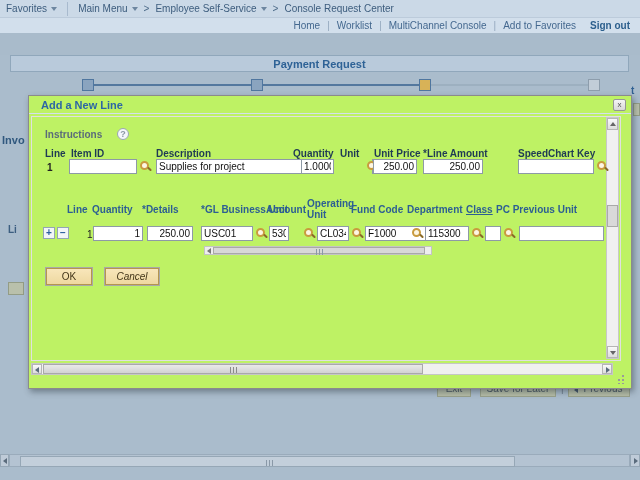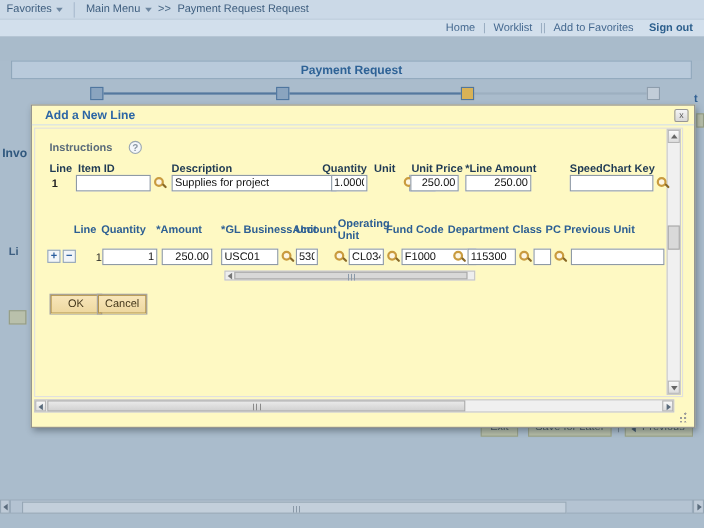--- a/index.html
+++ b/index.html
@@ -44,21 +44,21 @@
   .pg-sb .thumb { position:absolute; left:10px; top:1px; width:495px; height:11px; background:#c3cfdb; border:1px solid #96a7b6; }
   .sb-btn { position:absolute; background:#bfcbd8; border:1px solid #96a7b6; }
   .grip { position:absolute; top:3px; width:8px; height:6px;
     background:repeating-linear-gradient(90deg, #8a99a8 0 1px, transparent 1px 3px); }
   .tri { position:absolute; width:0; height:0; }
   .tri.left  { border-top:3px solid transparent; border-bottom:3px solid transparent; border-right:4px solid #5a6b7c; }
   .tri.right { border-top:3px solid transparent; border-bottom:3px solid transparent; border-left:4px solid #5a6b7c; }
   .tri.up    { border-left:3px solid transparent; border-right:3px solid transparent; border-bottom:4px solid #666; }
   .tri.down  { border-left:3px solid transparent; border-right:3px solid transparent; border-top:4px solid #666; }
   
-  .modal { position:absolute; left:28px; top:95px; width:604px; height:294px; background:#fef9c3; border:1px solid #8b8b8b; box-shadow:2px 3px 6px rgba(40,50,60,.45); }
+  .modal { position:absolute; left:28px; top:95px; width:604px; height:294px; background:#bef264; border:1px solid #8b8b8b; box-shadow:2px 3px 6px rgba(40,50,60,.45); }
   .modal-titlebar { position:absolute; left:0; top:0; width:100%; height:18px; border-bottom:1px solid #d3e0ec; }
   .modal-title { position:absolute; left:12px; top:3px; font-size:11px; font-weight:bold; color:#2c66a5; }
   .modal-close { position:absolute; right:5px; top:3px; width:13px; height:12px; background:linear-gradient(#f5f5f5,#d8d8d8); border:1px solid #969696; border-radius:2px; font-size:8px; line-height:10px; text-align:center; color:#555; cursor:pointer; }
   .modal-inner { position:absolute; left:2px; top:20px; width:590px; height:245px; border:1px solid #e0e0e0; }
   
   .v-sb { position:absolute; right:12px; top:21px; width:13px; height:242px; background:#f0f0f0; border:1px solid #c8c8c8; }
   .v-sb .btn { position:absolute; left:0; width:11px; height:12px; background:linear-gradient(#fafafa,#ddd); border:1px solid #b5b5b5; }
   .v-sb .thumb { position:absolute; left:0; top:87px; width:11px; height:22px; background:#d9d9d9; border:1px solid #a9a9a9; }
   
   .lbl { position:absolute; font-weight:bold; font-size:10px; color:#1f3a54; white-space:nowrap; }
@@ -99,31 +99,36 @@
     <span class="crumb">
       <span>Favorites</span>
       <span class="caret"></span>
     </span>
     <span class="vdiv"></span>
     <span class="crumb">
       <span>Main Menu</span>
       <span class="caret"></span>
     </span>
     <span class="crumb-sep">&gt;</span>
+    <span class="crumb">
+      <span>Employee Self-Service</span>
+      <span class="caret"></span>
+    </span>
     <span class="crumb-sep">&gt;</span>
     <span class="crumb">
-      <span>Payment Request Request</span>
+      <span>Console Request Center</span>
     </span>
   </div>
 
   <div class="bar2">
     <span class="lnk">Home</span>
     <span class="sep">|</span>
     <span class="lnk">Worklist</span>
     <span class="sep">|</span>
+    <span class="lnk">MultiChannel Console</span>
     <span class="sep">|</span>
     <span class="lnk">Add to Favorites</span>
     <span class="signout">Sign out</span>
   </div>
 
 
   <div class="content-band"></div>
 
   <div class="page-titlebar">
     <span class="page-title">Payment Request</span>
@@ -202,27 +207,27 @@
     <input class="fld" style="left: 311px; top: 63px; width: 24px; margin-left: 32px;" readonly="" value="EA">
     <span class="lookup-icon" style="left:337px; top:64px;"></span>
     <input class="fld num" style="left: 344px; top: 63px; width: 44px;" readonly="" value="250.00">
     <input class="fld num" style="left: 394px; top: 63px; width: 60px;" readonly="" value="250.00">
     <input class="fld" style="left: 489px; top: 63px; width: 76px;" readonly="" value="">
     <span class="lookup-icon" style="left:567px; top:64px;"></span>
 
 
     <span class="hdr-lbl" style="left:38px; top:108px;">Line</span>
     <span class="hdr-lbl" style="left:63px; top:108px;">Quantity</span>
-    <span class="hdr-lbl" style="left:113px; top:108px;">*Amount</span>
+    <span class="hdr-lbl" style="left:113px; top:108px;">*Details</span>
     <span class="hdr-lbl" style="left:172px; top:108px;">*GL Business Unit</span>
     <span class="hdr-lbl" style="left:237px; top:108px;">Account</span>
     <span class="hdr-lbl" style="left:278px; top:102px; width:48px; white-space:normal; line-height:11px;">Operating Unit</span>
     <span class="hdr-lbl" style="left:322px; top:108px;text-align:right;">Fund Code</span>
     <span class="hdr-lbl" style="left:378px; top:108px;">Department</span>
-    <span class="hdr-lbl" style="left:437px; top:108px;">Class</span>
+    <span class="hdr-lbl" style="left:437px; top:108px;text-decoration:underline;">Class</span>
     <span class="hdr-lbl" style="left:467px; top:108px;">PC Previous Unit</span>
 
     <div>
       <div class="rowbtn" style="left:14px; top:131px;">+</div>
       <div class="rowbtn" style="left:28px; top:131px;">−</div>
       <span class="val" style="left:58px; top:133px;">1</span>
       <input class="fld num" style="left: 64px; top: 130px; width: 50px;" readonly="" value="1">
       <input class="fld num" style="left: 118px; top: 130px; width: 46px;" readonly="" value="250.00">
       <input class="fld" style="left: 172px; top: 130px; width: 52px;" readonly="" value="USC01">
       <span class="lookup-icon" style="left:226px; top:131px;"></span>
@@ -240,21 +245,21 @@
     </div>
 
     <div class="g-sb" style="left:175px; top:150px; width:228px;">
       <span class="tri left" style="left:2px; top:1px; border-right-color:#777;"></span>
       <div class="thumb" style="left:8px; width:212px;">
           <span class="grip" style="left:102px; top:1px;"></span>
         </div>
     </div>
 
     <div class="btn-tan" style="left:17px; top:172px; width:46px;">OK</div>
-    <div class="btn-tan" style="left:60px; top:172px; width:44px;">Cancel</div>
+    <div class="btn-tan" style="left:76px; top:172px; width:54px;font-style:italic;">Cancel</div>
 
     <div class="m-sb">
       <div class="btn" style="left:0;">
           <span class="tri left" style="left:2px; top:2px;"></span>
         </div>
       <div class="thumb">
           <span class="grip" style="left:186px; top:2px; background:repeating-linear-gradient(90deg,#8a8a8a 0 1px,transparent 1px 3px);"></span>
         </div>
       <div class="btn" style="right:0;">
           <span class="tri right" style="left:3px; top:2px;"></span>

